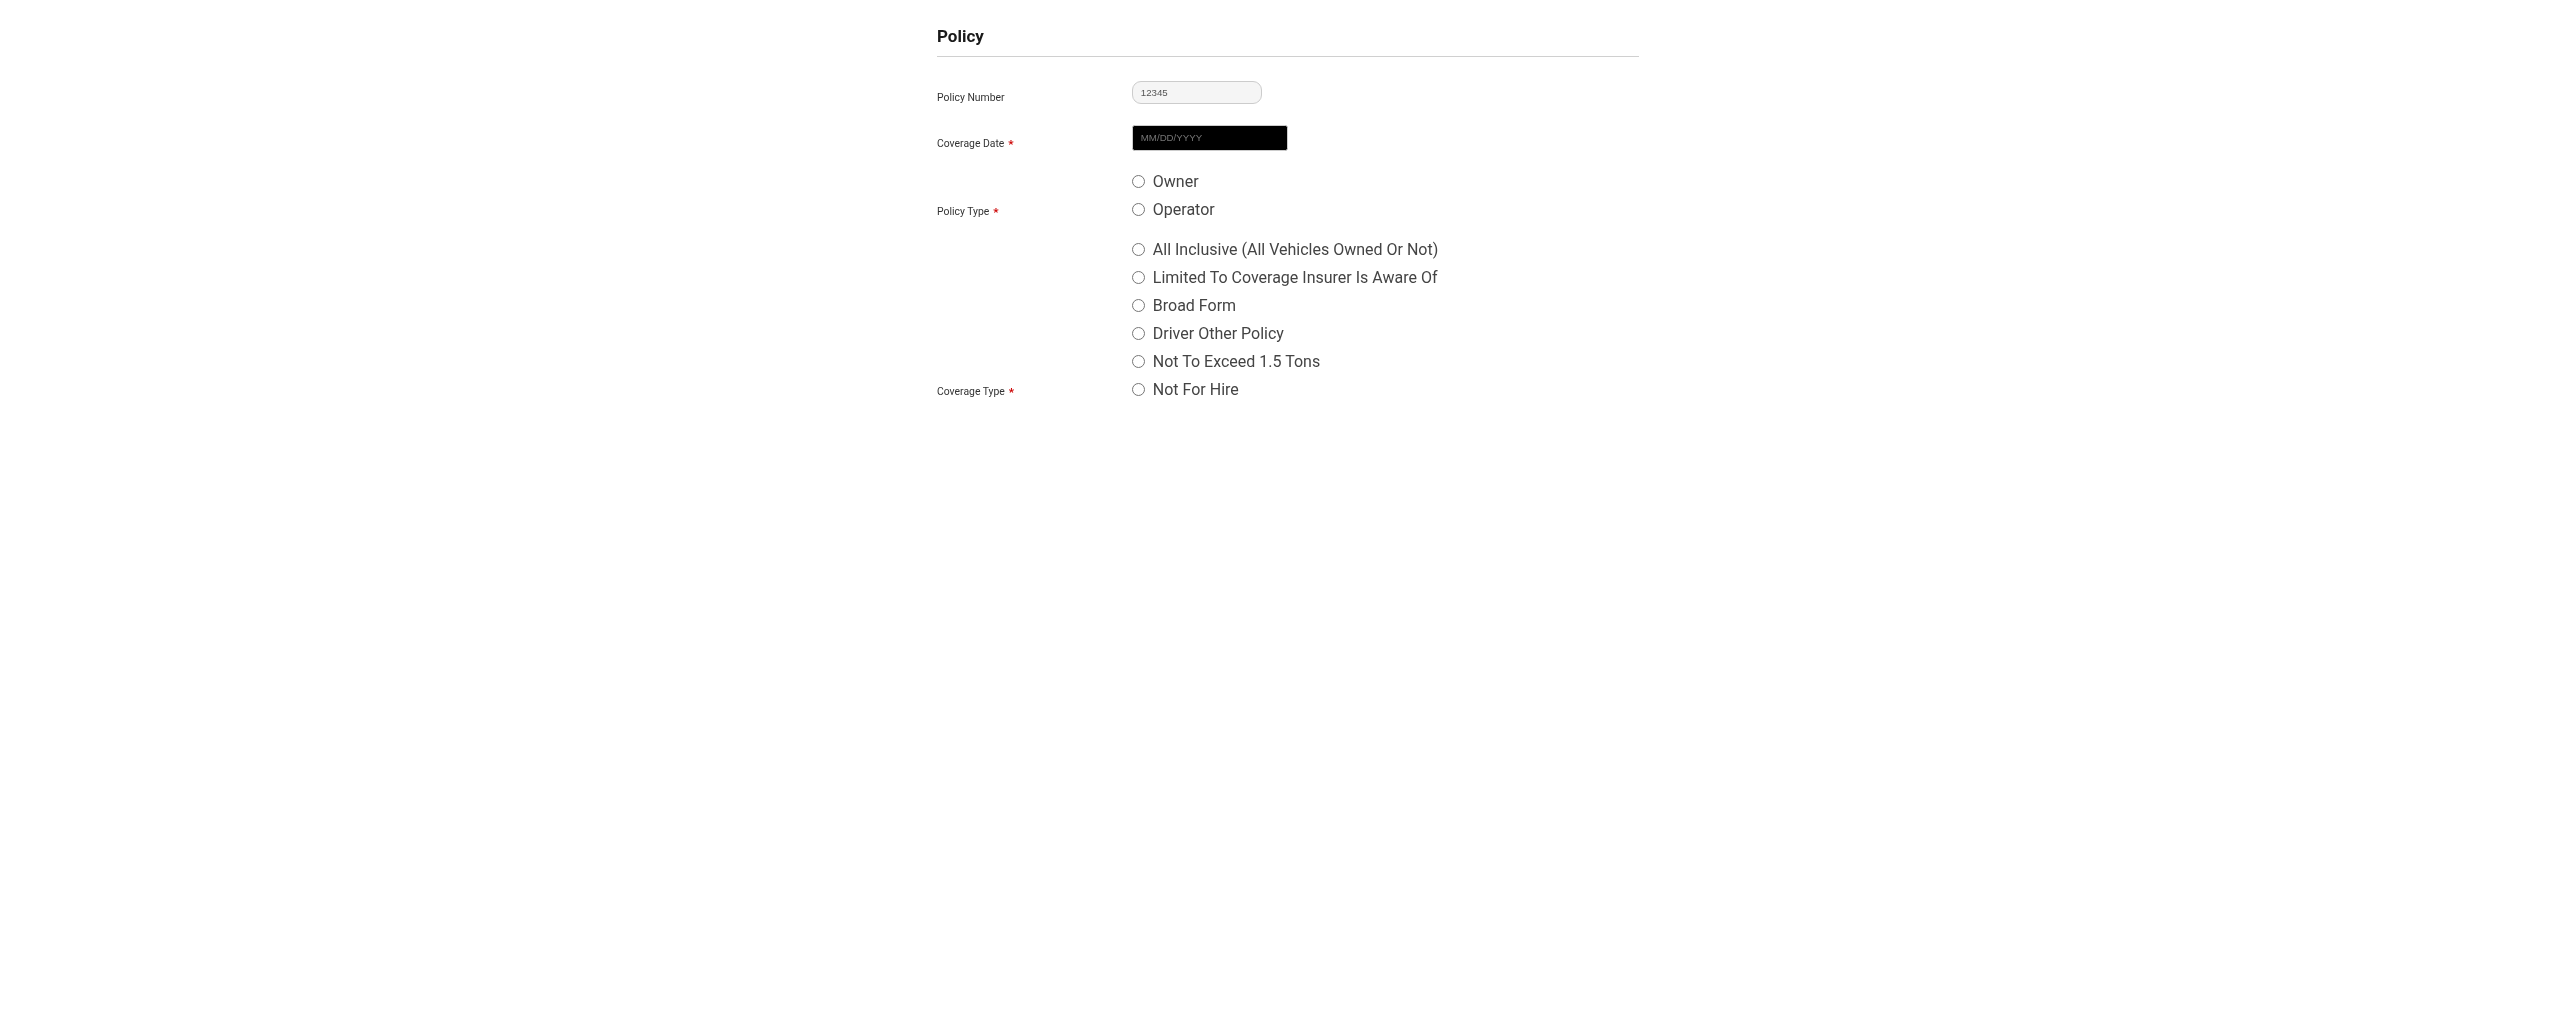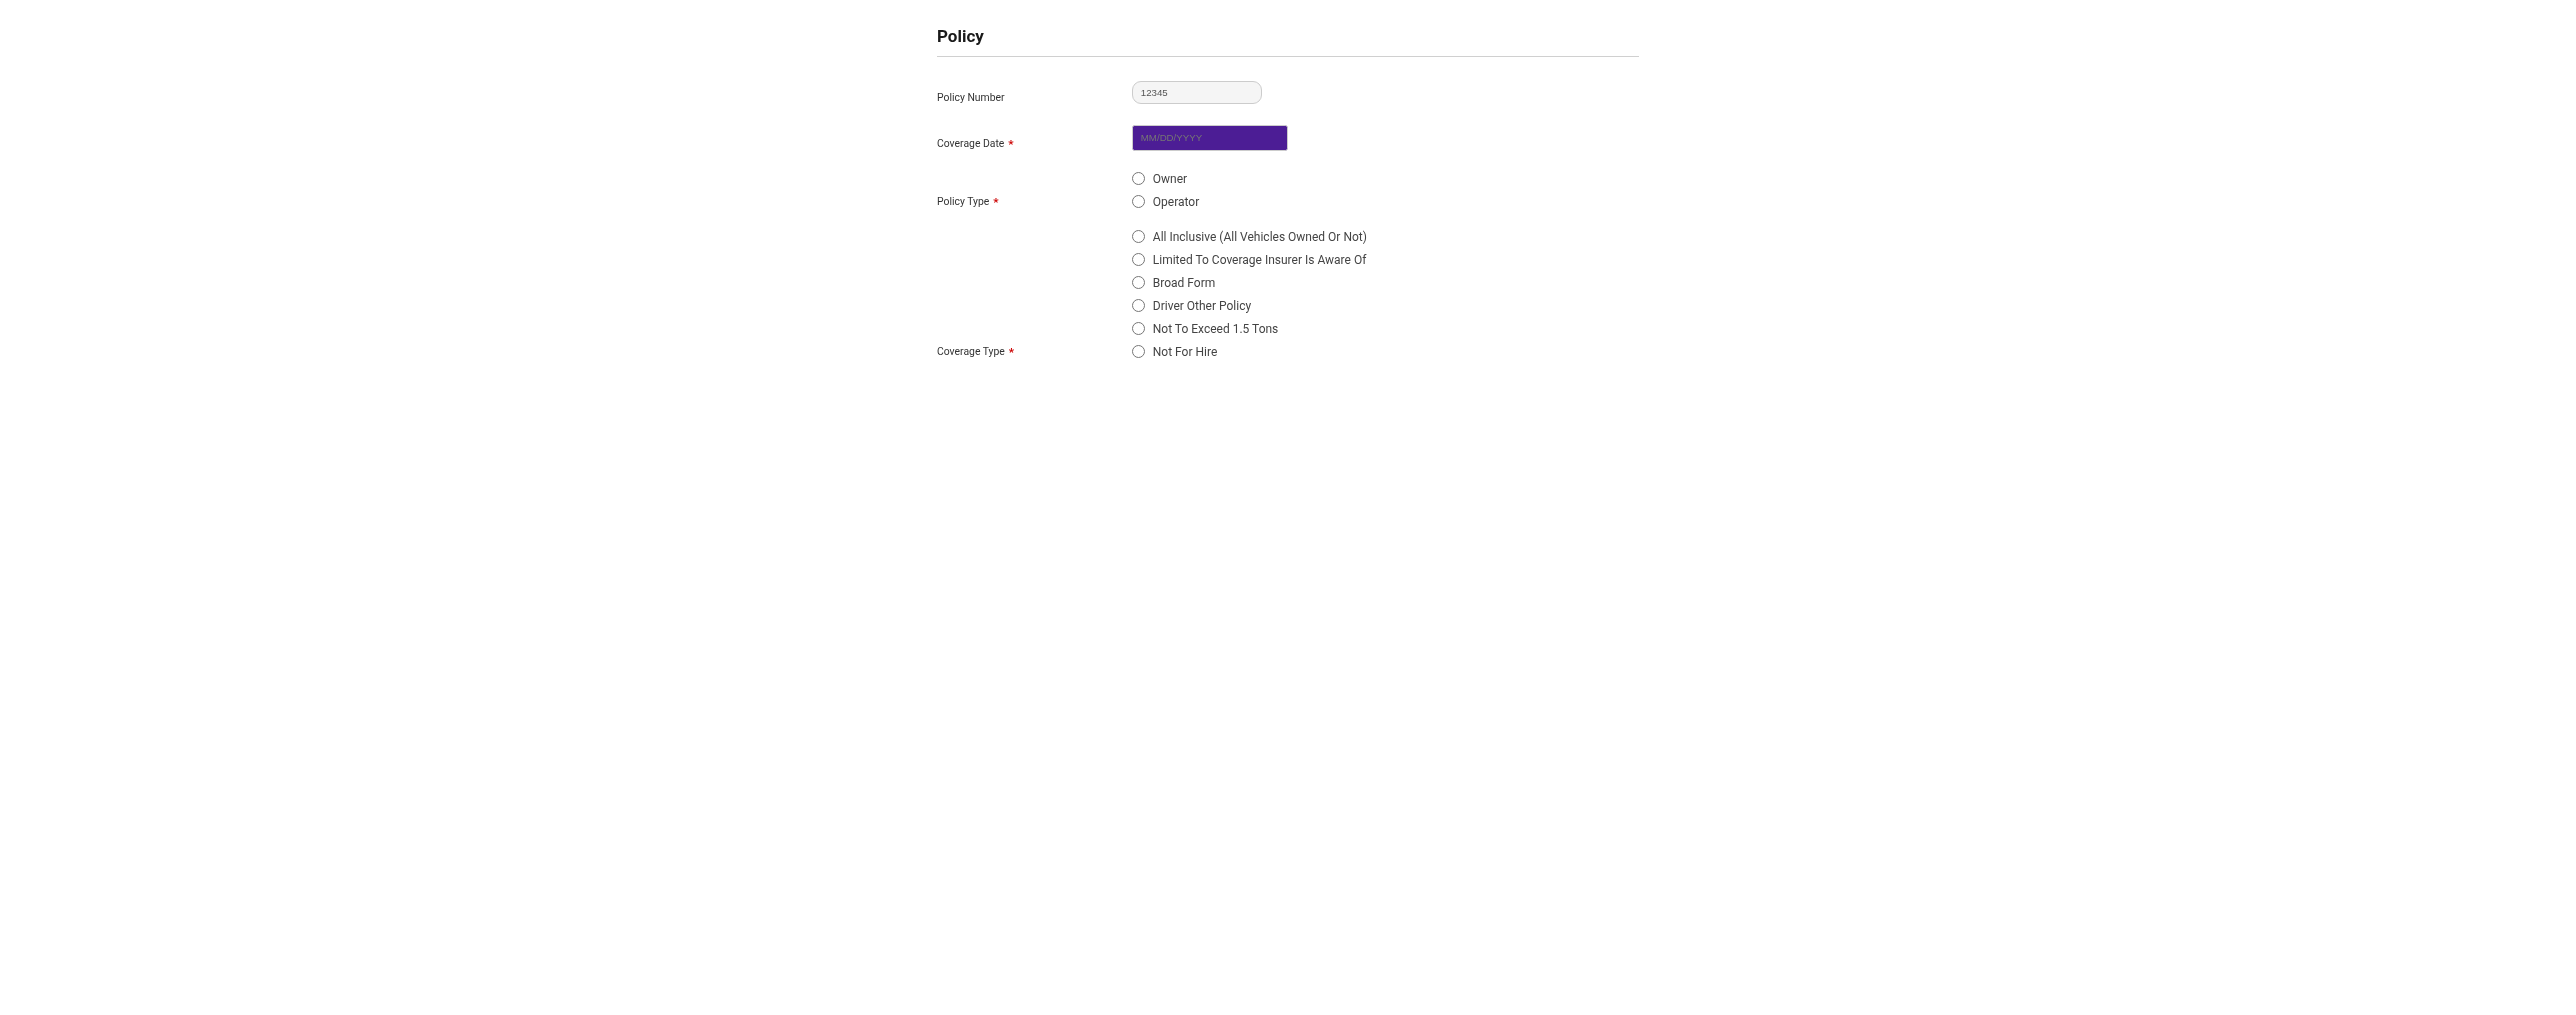--- a/index.html
+++ b/index.html
@@ -67,21 +67,21 @@
       background: #f5f5f5;
       outline: none;
     }
 
     .date-input-wrapper {
       width: 156px;
       display: flex;
       align-items: center;
       border: 0.6px solid #cccccc;
       border-radius: 2.6px;
-      background: #4c1d95;
+      background: #000000;
       overflow: hidden;
     }
 
     .date-input {
       flex: 1;
       padding: 5.2px 7.8px;
       border: none;
       font-size: 9.7px;
       color: #999999;
       background: transparent;
@@ -119,21 +119,21 @@
 
     .radio-input {
       width: 13px;
       height: 13px;
       accent-color: #3a7fc1;
       cursor: pointer;
       flex-shrink: 0;
     }
 
     .radio-label {
-      font-size: 12px;
+      font-size: 16px;
       color: #444444;
       cursor: pointer;
     }
   </style>
 </head>
 <body>
 
 <div class="page-container">
 
   <div class="section-title">Policy</div>

